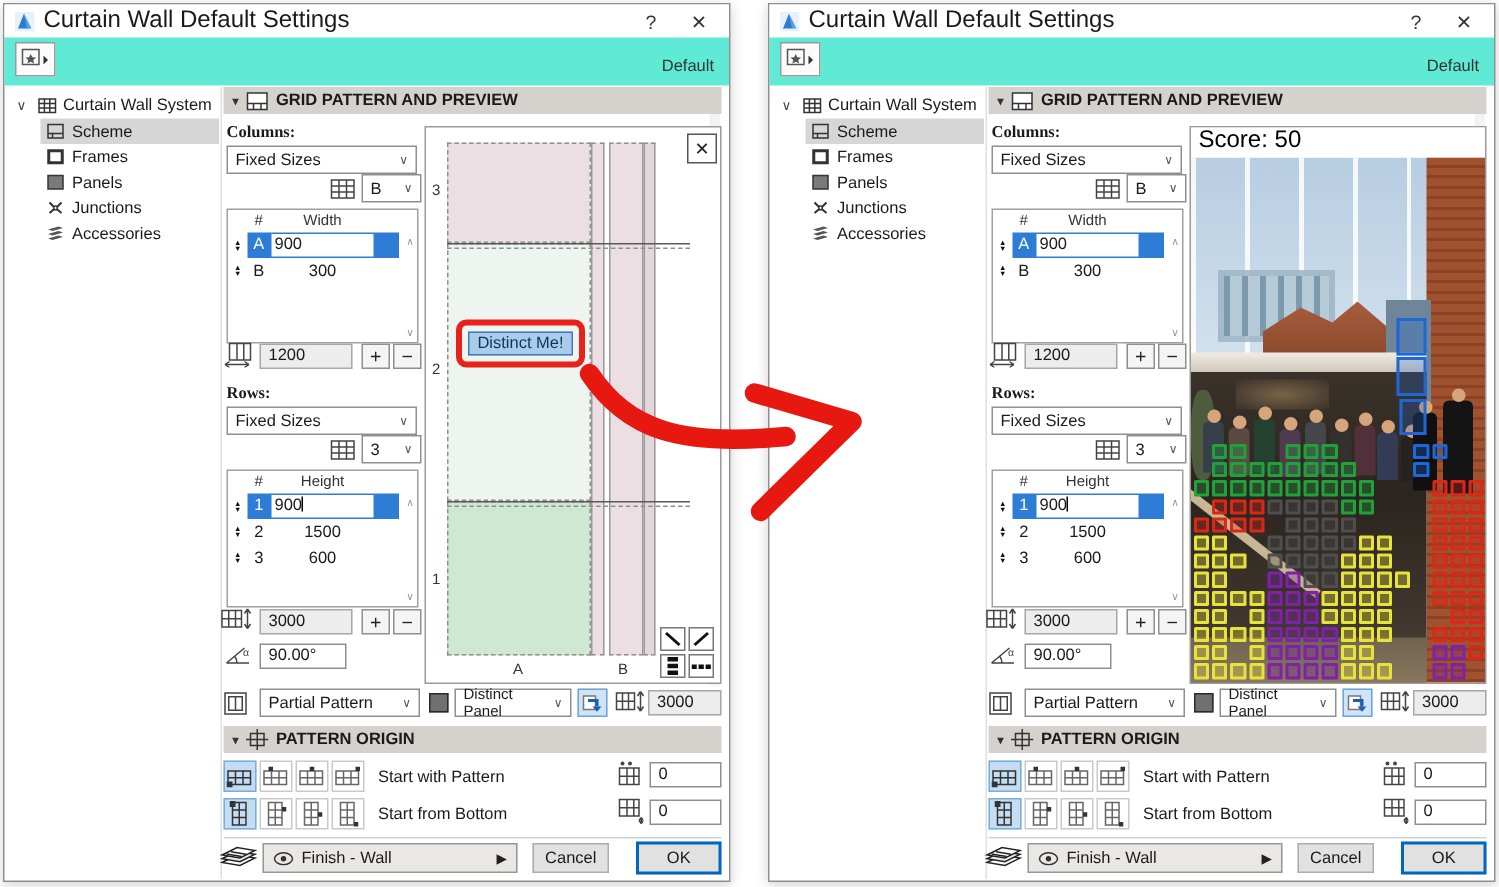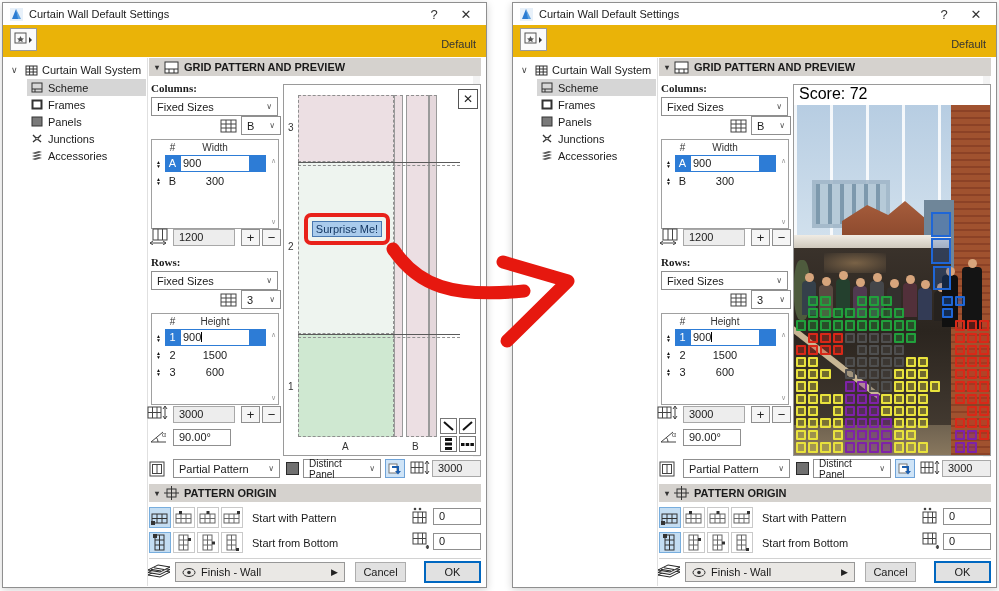--- a/index.html
+++ b/index.html
@@ -2,26 +2,26 @@
 <html><head>
 <meta charset="utf-8">
 <style>
   * { margin:0; padding:0; box-sizing:border-box; }
   html,body { width:999px; height:591px; background:#fff; font-family:"Liberation Sans",sans-serif; font-size:11px; color:#1a1a1a; overflow:hidden; }
   .dialog { position:absolute; top:2px; width:485px; height:586px; background:#fff; border:1px solid #8f8f8f; box-shadow:0 2px 8px rgba(0,0,0,.18); }
   #dlg-left { left:2px; } #dlg-right { left:512px; }
 
   
   .titlebar { position:absolute; top:0; left:0; right:0; height:22px; display:flex; align-items:center; padding:0 4px 0 7px; background:#fff; }
-  .title { font-size:11px; margin-left:6px; }
+  .title { font-size:16px; margin-left:6px; }
   .tb-btn { width:32px; height:20px; display:flex; align-items:center; justify-content:center; font-size:13px; color:#333; }
   .tb-sp { margin-left:auto; }
 
   
-  .toolbar { position:absolute; top:22px; left:0; right:0; height:32px; background:#eab308; }
+  .toolbar { position:absolute; top:22px; left:0; right:0; height:32px; background:#5eead4; }
   .fav-btn { position:absolute; left:7px; top:3px; width:27px; height:23px; border:1px solid #9a9a9a; background:#fbfbfb; display:flex; align-items:center; justify-content:center; }
   .default-lbl { position:absolute; right:10px; top:13px; color:#333; }
 
   
   .sidebar { position:absolute; left:6px; top:58px; width:137px; }
   .tree-root { display:flex; align-items:center; gap:4px; height:18px; padding-left:2px; }
   .tree-item { display:flex; align-items:center; gap:5px; height:17px; margin-left:18px; padding-left:4px; }
   .tree-item.selected { background:#d6d6d6; }
   .chev { font-size:9px; color:#444; width:10px; }
   .vdivider { position:absolute; left:144px; top:55px; height:528px; width:1px; background:#e0e0e0; }
@@ -308,21 +308,21 @@
       <div class="bline" style="top:77px;"></div>
       <div class="dline" style="top:80px;"></div>
       <div class="bline" style="top:249px;"></div>
       <div class="dline" style="top:252px;"></div>
       <span class="ax" style="left:4px; top:37px;">3</span>
       <span class="ax" style="left:4px; top:156px;">2</span>
       <span class="ax" style="left:4px; top:296px;">1</span>
       <span class="ax" style="left:58px; top:356px;">A</span>
       <span class="ax" style="left:128px; top:356px;">B</span>
       <div class="ring">
-        <div class="surprise">Surprise Me!</div>
+        <div class="surprise">Distinct Me!</div>
       </div>
       <div class="mini" style="left:156px; top:333px;">
           <svg width="11" height="10">
             <line x1="1" y1="1" x2="10" y2="9" stroke="#111" stroke-width="2"></line>
           </svg>
         </div>
       <div class="mini" style="left:175px; top:333px;">
           <svg width="11" height="10">
             <line x1="1" y1="9" x2="10" y2="1" stroke="#111" stroke-width="2"></line>
           </svg>
@@ -740,21 +740,21 @@
       <div class="person" style="left:140px; top:206px; width:13px; height:30px; background:#26221f;">
           <span class="hd"></span>
         </div>
       <div class="person" style="left:148px; top:190px; width:16px; height:52px; background:#101010;">
           <span class="hd"></span>
         </div>
       <div class="person" style="left:168px; top:182px; width:20px; height:62px; background:#141414;">
           <span class="hd"></span>
         </div>
 
-      <div class="score">Score: 72</div>
+      <div class="score">Score: 50</div>
       <div class="photo-grid">
           <div class="gcell" style="left: 14.2px; top: 211px; width: 10.2px; height: 10.2px; border-color: rgb(33, 160, 60); background: rgba(33, 160, 60, 0.333);"></div>
           <div class="gcell" style="left: 26.4px; top: 211px; width: 10.2px; height: 10.2px; border-color: rgb(33, 160, 60); background: rgba(33, 160, 60, 0.333);"></div>
           <div class="gcell" style="left: 63px; top: 211px; width: 10.2px; height: 10.2px; border-color: rgb(33, 160, 60); background: rgba(33, 160, 60, 0.333);"></div>
           <div class="gcell" style="left: 75.2px; top: 211px; width: 10.2px; height: 10.2px; border-color: rgb(33, 160, 60); background: rgba(33, 160, 60, 0.333);"></div>
           <div class="gcell" style="left: 87.4px; top: 211px; width: 10.2px; height: 10.2px; border-color: rgb(33, 160, 60); background: rgba(33, 160, 60, 0.333);"></div>
           <div class="gcell" style="left: 148.4px; top: 211px; width: 10.2px; height: 10.2px; border-color: rgb(31, 102, 214); background: rgba(31, 102, 214, 0.333);"></div>
           <div class="gcell" style="left: 160.6px; top: 211px; width: 10.2px; height: 10.2px; border-color: rgb(31, 102, 214); background: rgba(31, 102, 214, 0.333);"></div>
           <div class="gcell" style="left: 14.2px; top: 223.2px; width: 10.2px; height: 10.2px; border-color: rgb(33, 160, 60); background: rgba(33, 160, 60, 0.333);"></div>
           <div class="gcell" style="left: 26.4px; top: 223.2px; width: 10.2px; height: 10.2px; border-color: rgb(33, 160, 60); background: rgba(33, 160, 60, 0.333);"></div>

